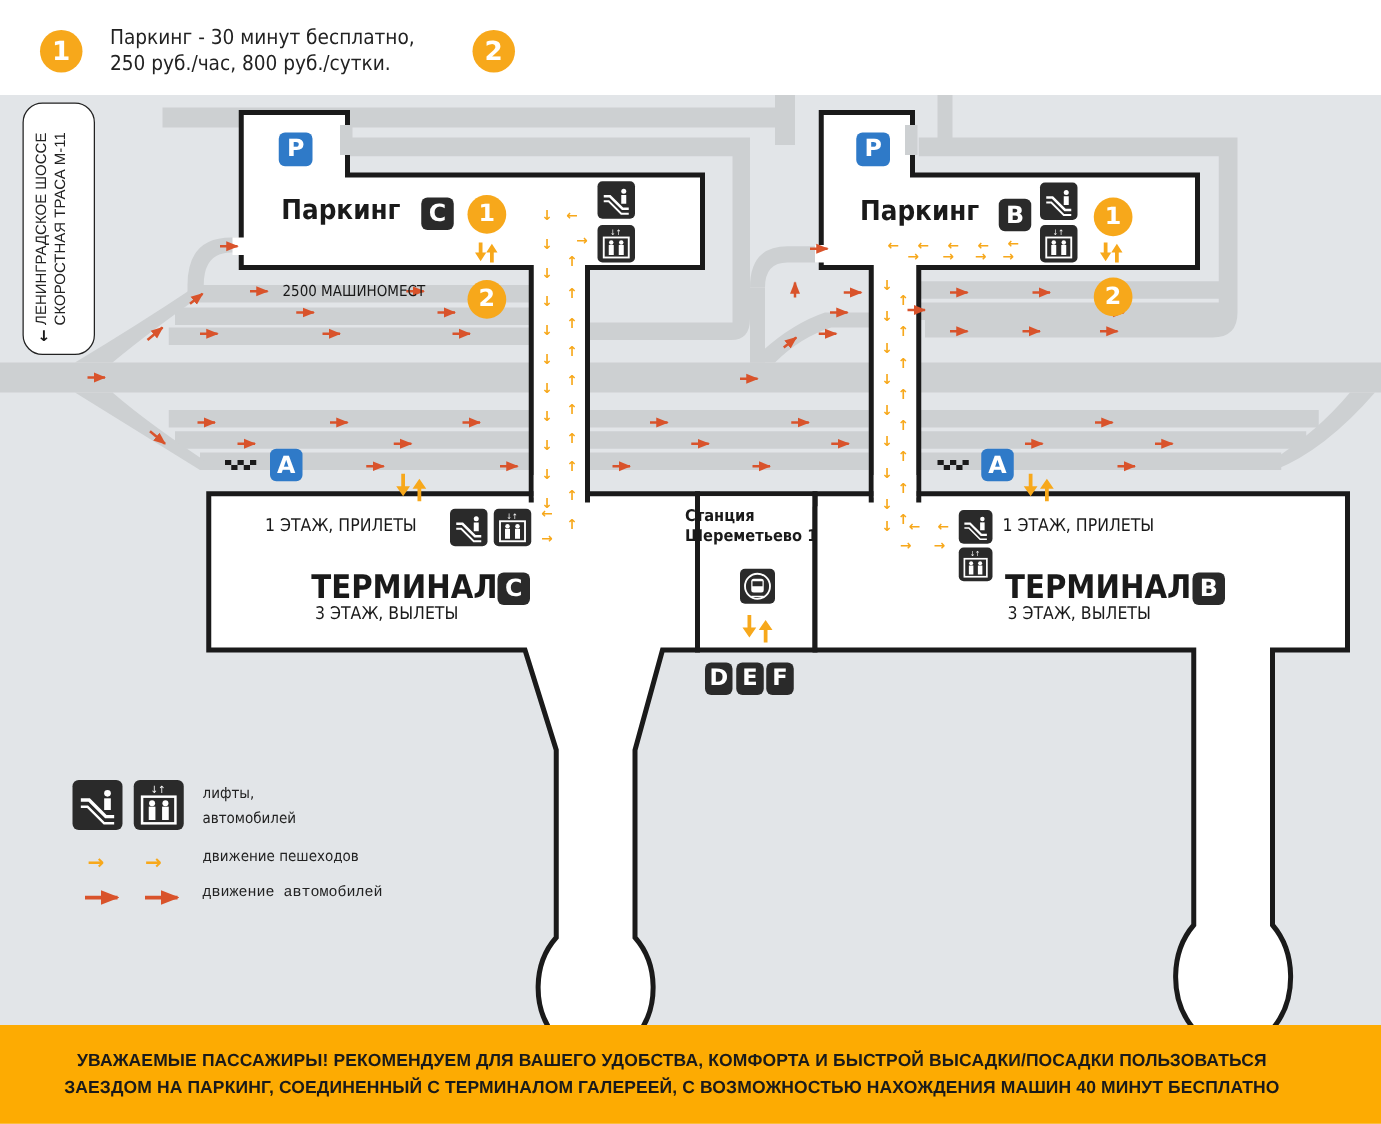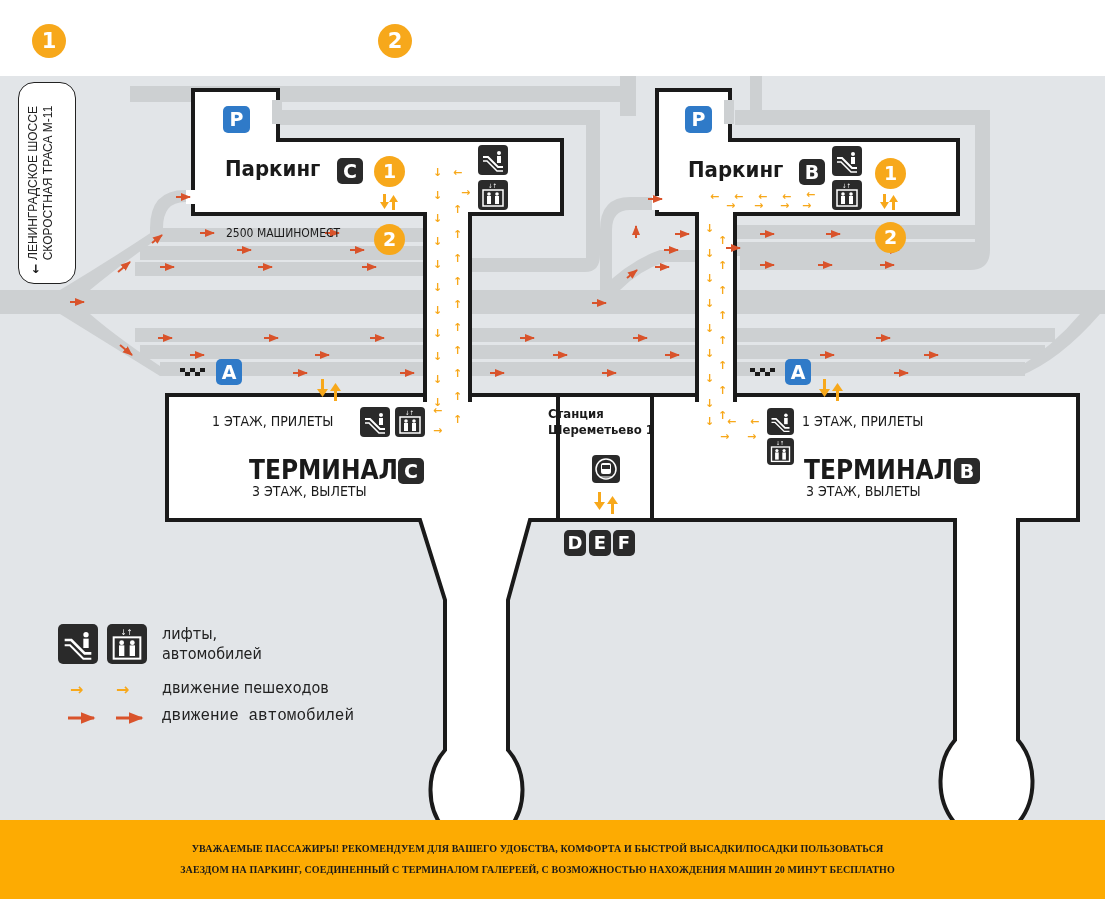--- a/index.html
+++ b/index.html
@@ -11,28 +11,32 @@
   .map{position:absolute;top:76px;left:0;width:1105px;height:744px;background:#e2e5e8;}
   svg{position:absolute;left:0;top:0;}
   .road-sign{position:absolute;left:18px;top:82px;width:56px;height:200px;border:1.5px solid #222;border-radius:16px;background:#fff;}
   .road-sign-text{position:absolute;left:-73px;top:80px;width:200px;height:40px;transform:rotate(-90deg);font-size:12px;line-height:15px;color:#222;text-align:center;font-family:"Liberation Sans",sans-serif;}
   .lbl{position:absolute;font-family:"DejaVu Sans Condensed","DejaVu Sans",sans-serif;color:#1a1a1a;white-space:nowrap;}
   .bold{font-weight:bold;}
   .pbadge{position:absolute;width:27px;height:27px;border-radius:5px;background:#2f7ac8;color:#fff;font-weight:bold;font-size:19px;line-height:27px;text-align:center;font-family:"DejaVu Sans",sans-serif;}
   .lbadge{position:absolute;background:#2a2a2a;color:#fff;font-weight:bold;border-radius:5px;text-align:center;font-family:"DejaVu Sans",sans-serif;}
   .ico{position:absolute;width:30px;height:30px;background:#2a2a2a;border-radius:4px;}
   .bottom-bar{position:absolute;left:0;top:820px;width:1105px;height:79px;background:#fdab02;}
-  .bottom-text{position:absolute;left:0;top:838px;width:1075px;text-align:center;font-size:10px;line-height:21px;font-weight:bold;color:#1a1a1a;font-family:Liberation Serif, serif;letter-spacing:0.1px;}
-  .legend-item{position:absolute;font-size:16px;color:#222;font-family:"DejaVu Sans Condensed","DejaVu Sans",sans-serif;}
+  .bottom-text{position:absolute;left:0;top:838px;width:1075px;text-align:center;font-size:14px;line-height:21px;font-weight:bold;color:#1a1a1a;font-family:Liberation Sans, sans-serif;letter-spacing:0.1px;}
+  .legend-item{position:absolute;font-size:12px;color:#222;font-family:"DejaVu Sans Condensed","DejaVu Sans",sans-serif;}
 </style>
 </head>
 <body>
 
 <div class="legend-top">
   <div class="num-badge" style="left:32px;top:24px;">1</div>
+  <div class="top-text" style="left:88px;top:19px;">
+    <div>Паркинг - 30 минут бесплатно,</div>
+    <div>250 руб./час, 800 руб./сутки.</div>
+  </div>
   <div class="num-badge" style="left:378px;top:24px;">2</div>
 </div>
 
 <div class="map"></div>
 
 <svg width="1105" height="899" viewBox="0 0 1105 899">
   <defs>
     <marker id="va" viewBox="0 0 10 10" refX="9" refY="5" markerWidth="5" markerHeight="5" orient="auto">
       <path d="M0,1 L10,5 L0,9 z" fill="#d9532b"></path>
     </marker>
@@ -381,14 +385,14 @@
 <div class="legend-item" style="left:162px;top:624px;line-height:20px;">
   <div>лифты,</div>
   <div>автомобилей</div>
 </div>
 <div class="legend-item" style="left:162px;top:678px;">движение пешеходов</div>
 <div class="legend-item" style="left:162px;top:707px;font-family:Liberation Mono, monospace;">движение автомобилей</div>
 
 <div class="bottom-bar"></div>
 <div class="bottom-text">
   <div>УВАЖАЕМЫЕ ПАССАЖИРЫ! РЕКОМЕНДУЕМ ДЛЯ ВАШЕГО УДОБСТВА, КОМФОРТА И БЫСТРОЙ ВЫСАДКИ/ПОСАДКИ ПОЛЬЗОВАТЬСЯ</div>
-  <div>ЗАЕЗДОМ НА ПАРКИНГ, СОЕДИНЕННЫЙ С ТЕРМИНАЛОМ ГАЛЕРЕЕЙ, С ВОЗМОЖНОСТЬЮ НАХОЖДЕНИЯ МАШИН  20 МИНУТ БЕСПЛАТНО</div>
+  <div>ЗАЕЗДОМ НА ПАРКИНГ, СОЕДИНЕННЫЙ С ТЕРМИНАЛОМ ГАЛЕРЕЕЙ, С ВОЗМОЖНОСТЬЮ НАХОЖДЕНИЯ МАШИН  40 МИНУТ БЕСПЛАТНО</div>
 </div>
 
 </body></html>

